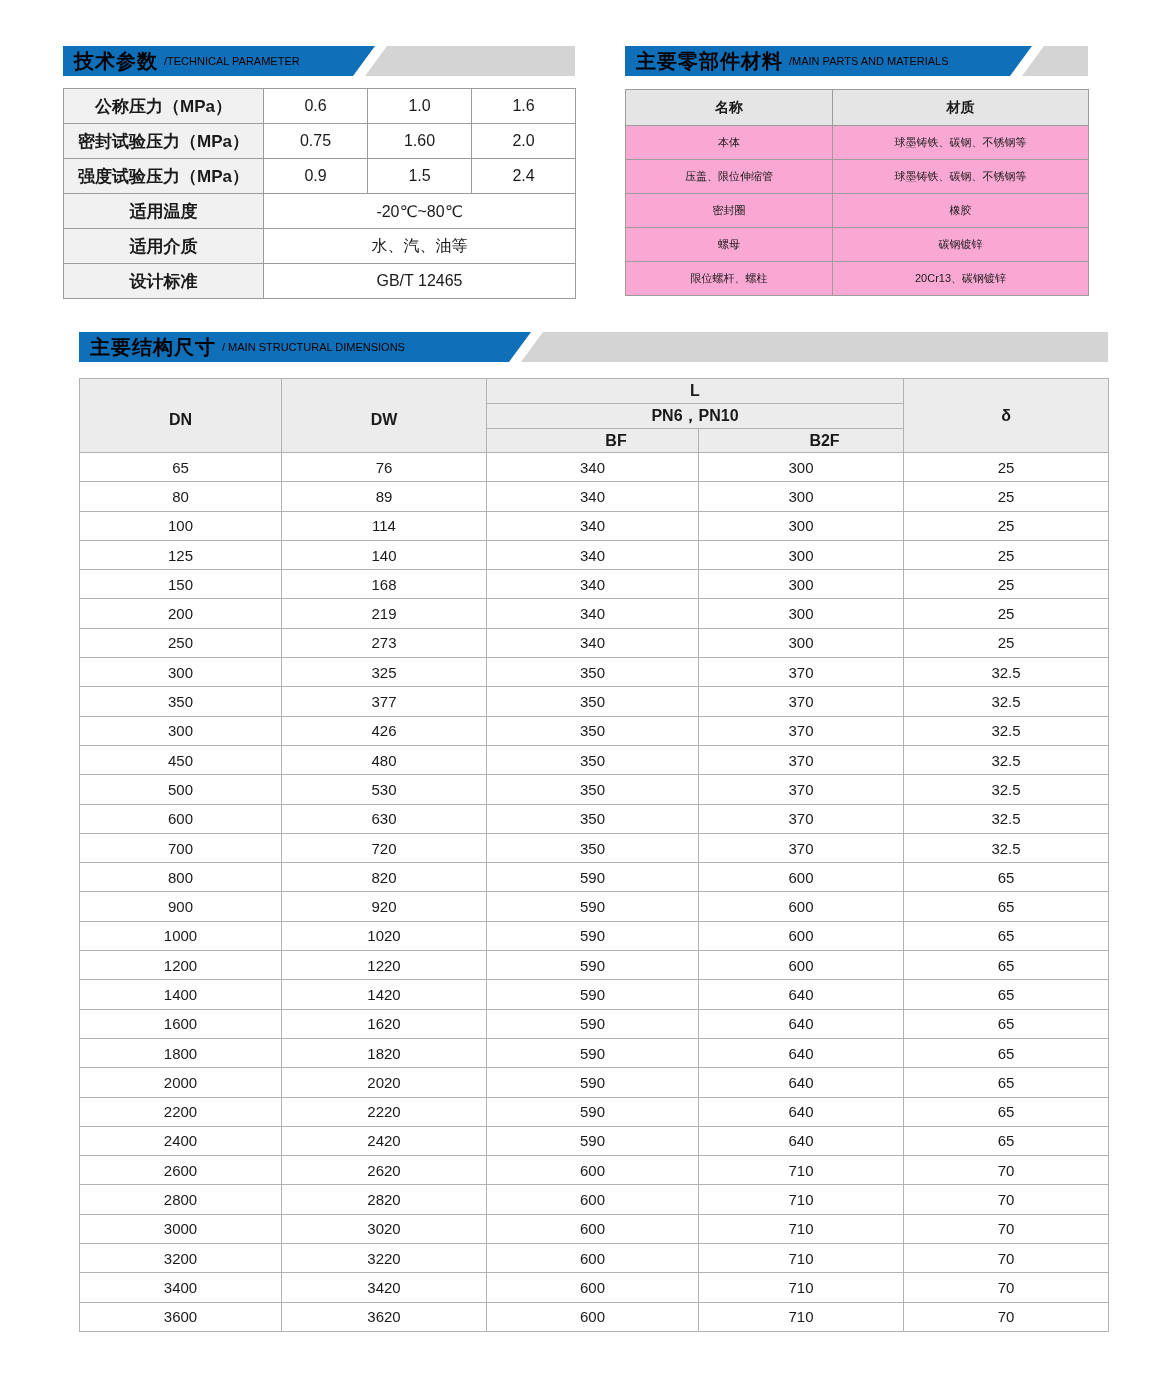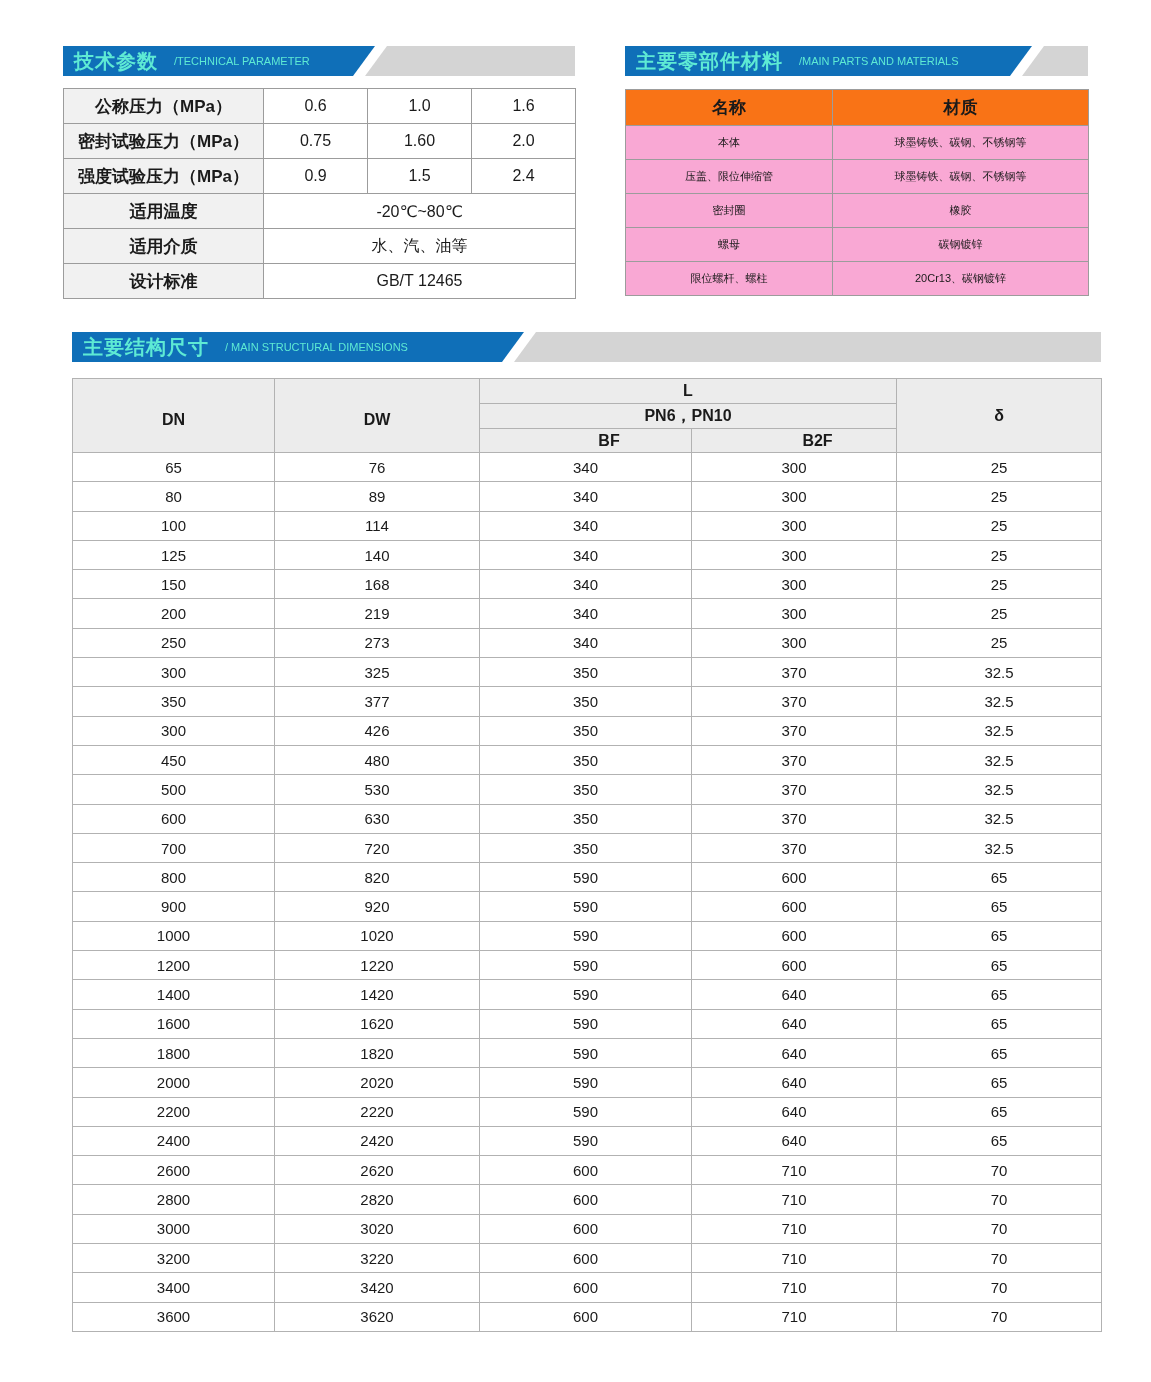--- a/index.html
+++ b/index.html
@@ -3,46 +3,46 @@
 <meta charset="utf-8">
 <style>
   html,body{margin:0;padding:0;background:#ffffff;}
   .page{
     position:relative;width:1151px;height:1382px;background:#ffffff;
     font-family:"Liberation Sans","DejaVu Sans",sans-serif;color:#1a1a1a;overflow:hidden;
   }
   
   .banner{display:flex;height:30px;align-items:stretch;}
   .banner-blue{
-    background:#0f6fb8;color:#5eead4;display:flex;align-items:center;gap:16px;
+    background:#0f6fb8;color:#000000;display:flex;align-items:center;gap:6px;
     padding:0 34px 0 11px;box-sizing:border-box;
     clip-path:polygon(0 0,100% 0,calc(100% - 22px) 100%,0 100%);
     white-space:nowrap;
   }
   .banner-zh{font-weight:bold;font-size:20px;letter-spacing:1px;}
   .banner-en{font-size:11px;}
   .banner-tail{
     flex:1;background:#d4d4d4;margin-left:-10px;
     clip-path:polygon(22px 0,100% 0,100% 100%,0 100%);
   }
   .w1{width:312px;} .w2{width:407px;} .w3{width:452px;}
   
   .col-left {position:absolute;left:63px;top:46px;width:512px;}
   .col-right{position:absolute;left:625px;top:46px;width:463px;}
-  .sec-dims {position:absolute;left:72px;top:332px;width:1029px;}
+  .sec-dims {position:absolute;left:79px;top:332px;width:1029px;}
   .col-left table{margin-top:12px;}
   .col-right table{margin-top:13px;}
   .sec-dims table{margin-top:16px;}
   
   table{border-collapse:collapse;table-layout:fixed;width:100%;}
   td{border:1px solid #9c9c9c;text-align:center;vertical-align:middle;overflow:hidden;padding:0;}
   .t1 td{height:34px;font-size:16px;background:#ffffff;}
   .t1 td.lbl{background:#f1f1f1;font-weight:bold;font-size:17px;}
   .t2 td{height:33px;font-size:11px;background:#f9a8d4;}
-  .t2 thead td{height:35px;background:#f97316;font-weight:bold;font-size:17px;}
+  .t2 thead td{height:35px;background:#e5e5e5;font-weight:bold;font-size:14px;}
   .t3 td{border-color:#b2b2b2;font-size:15px;height:28.3px;background:#ffffff;}
   .t3 thead td{background:#ececec;font-weight:bold;font-size:16px;}
   .t3 tr.h1 td,.t3 tr.h2 td{height:24px;}
   .t3 tr.h3 td{height:23px;padding-left:47px;}
   .t3 td.vbottom{vertical-align:bottom;padding-bottom:23px;}
 </style>
 </head>
 <body>
 
 <div class="page">

